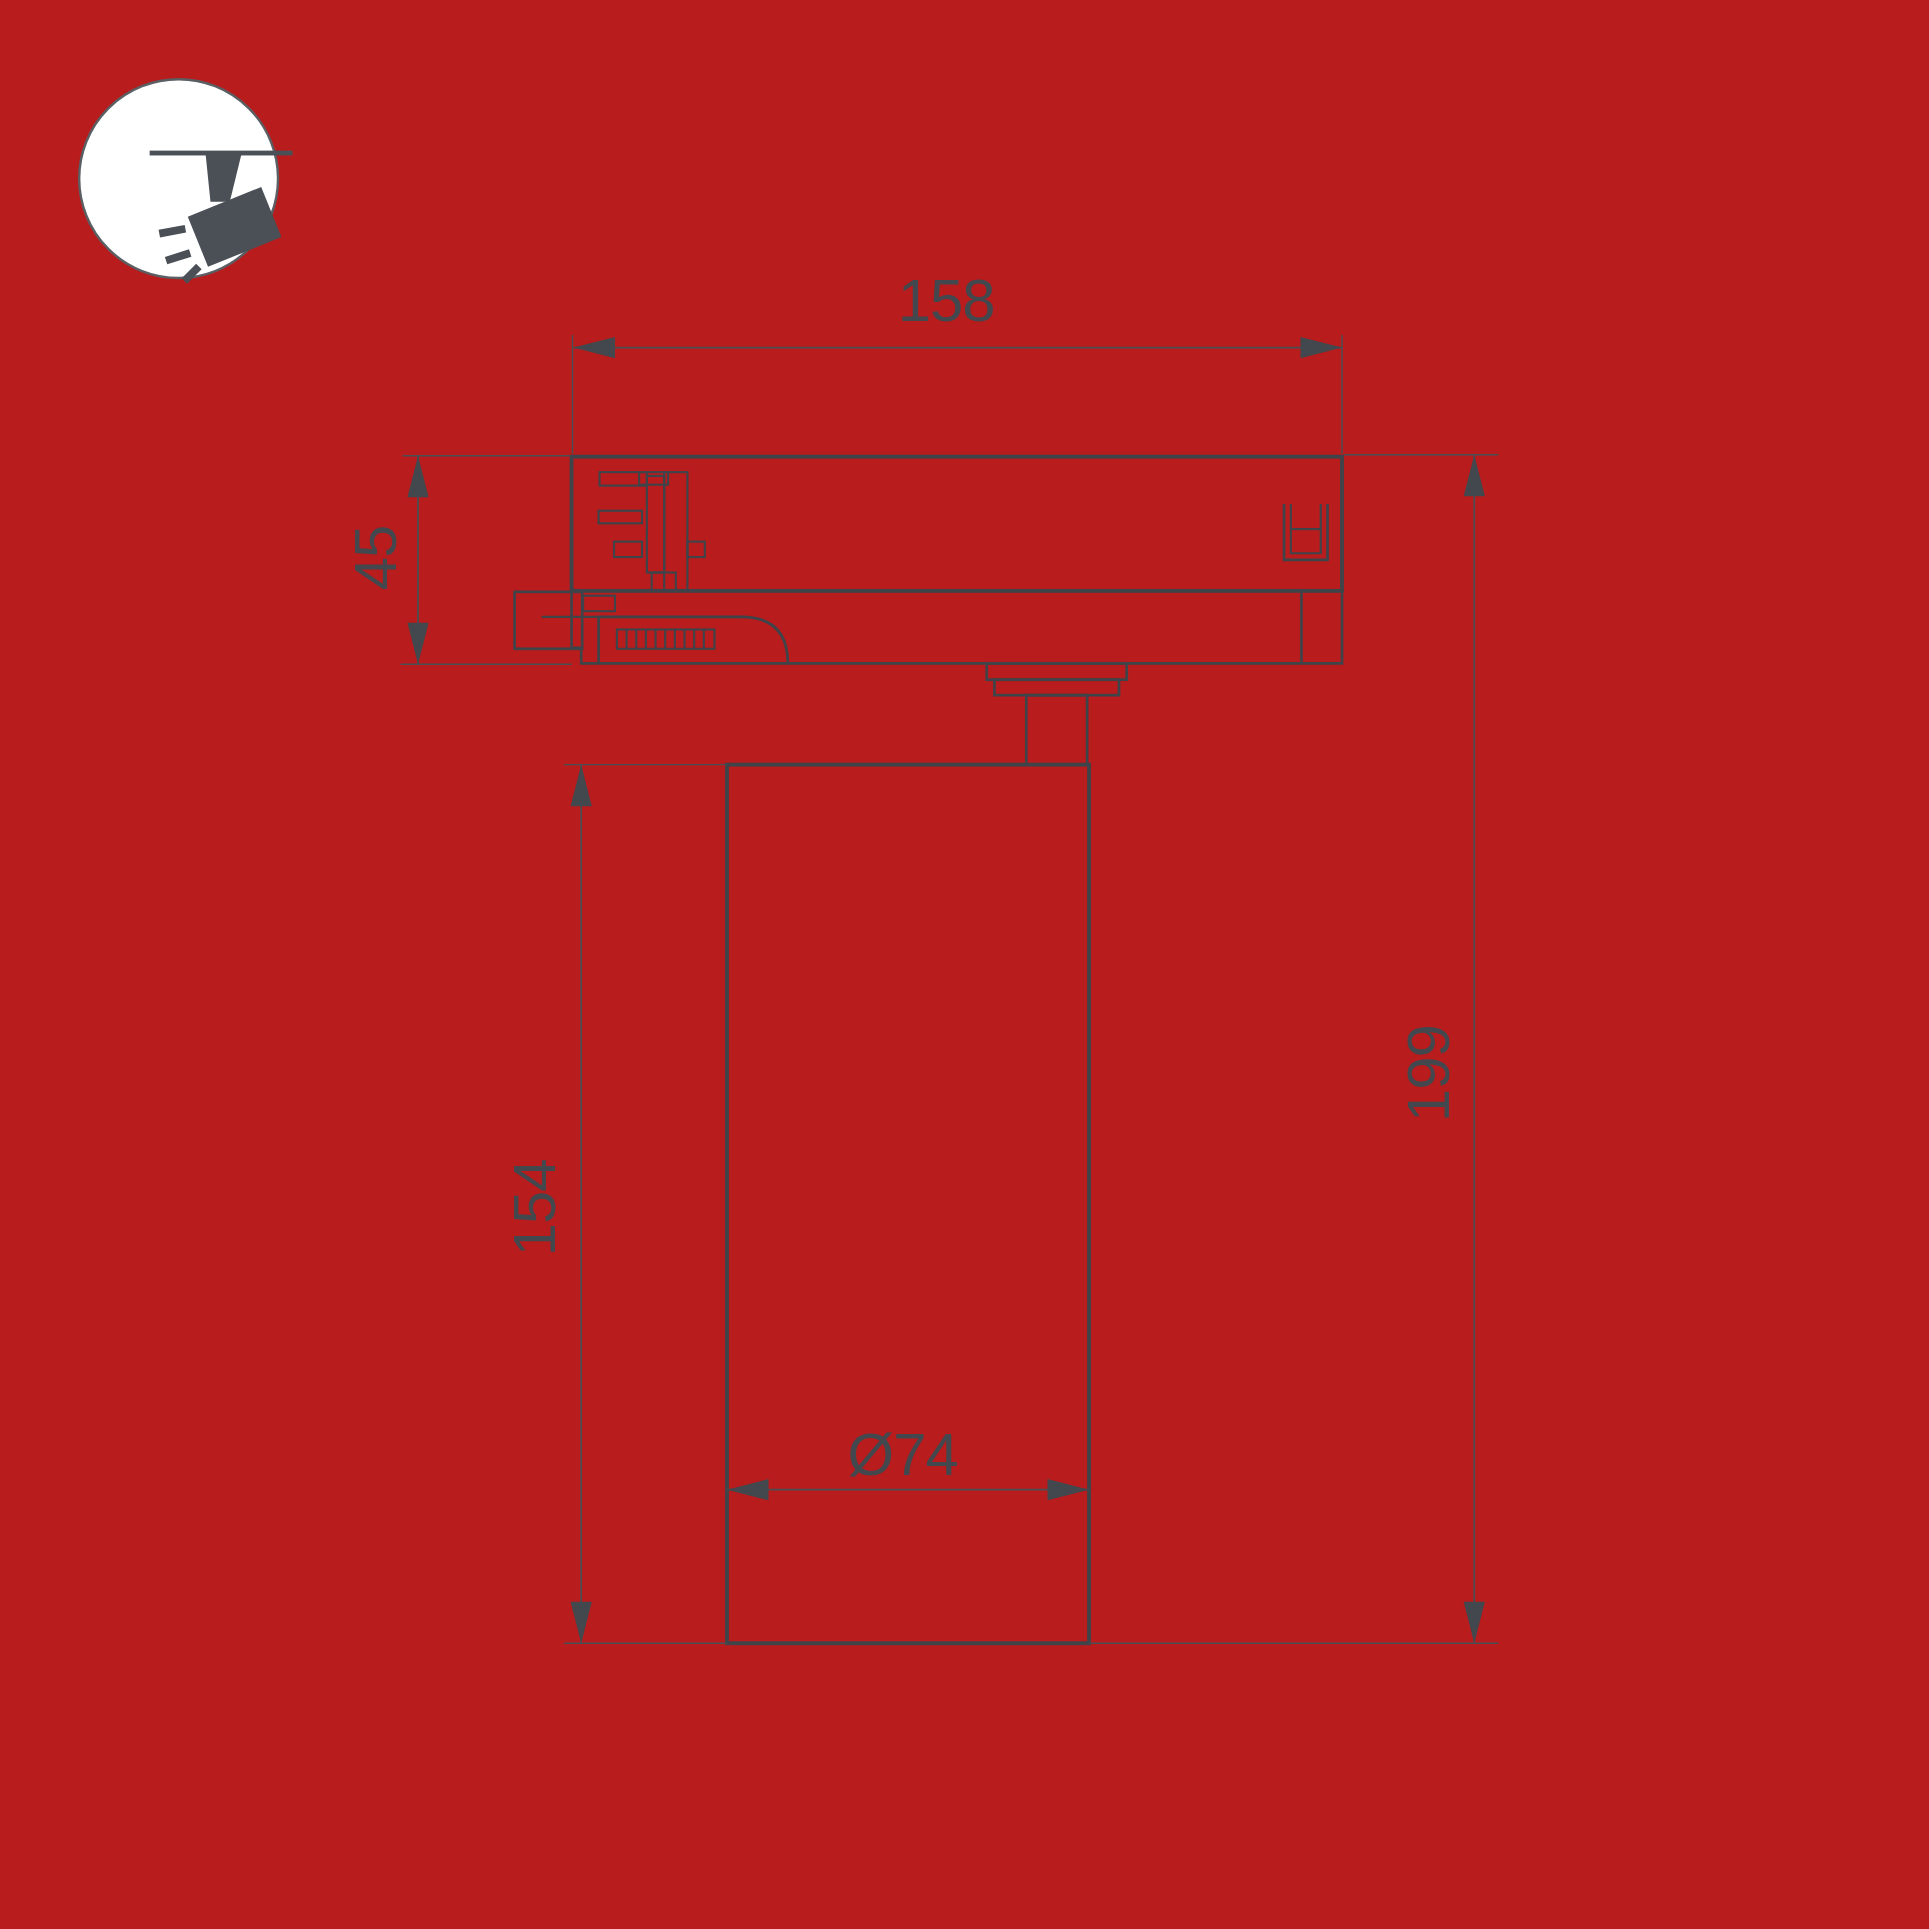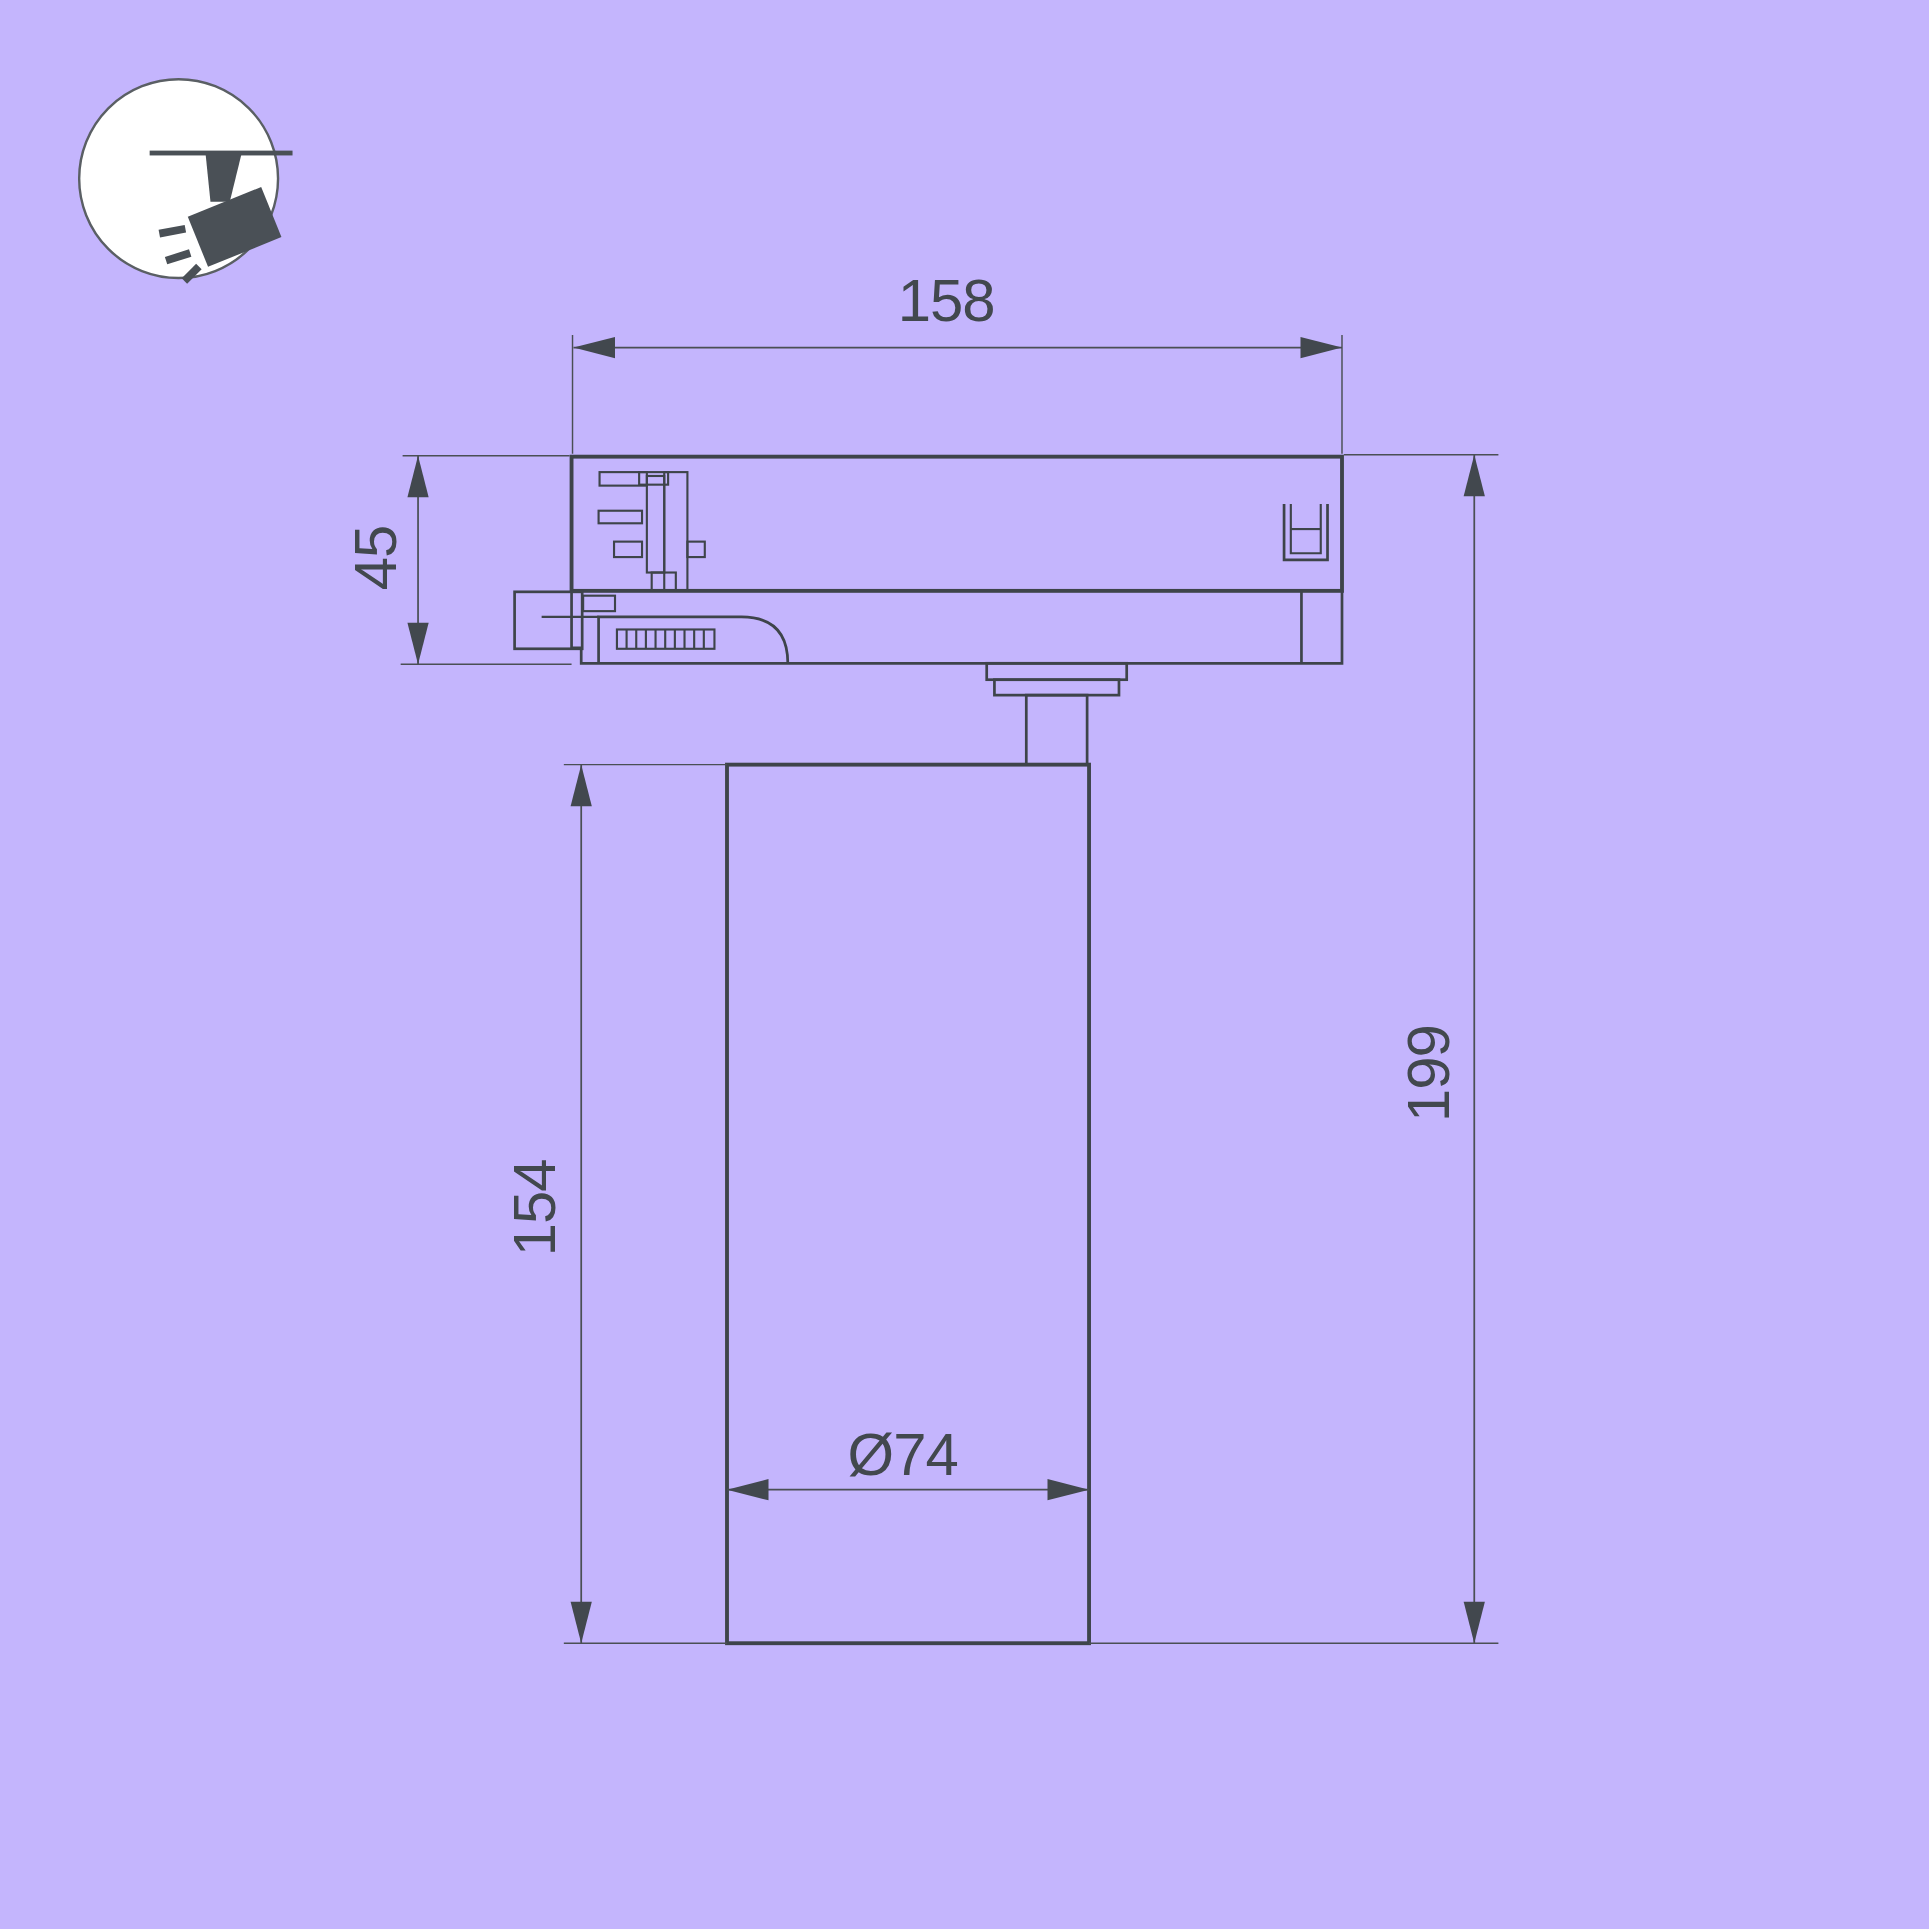--- a/index.html
+++ b/index.html
@@ -1,16 +1,16 @@
 <!DOCTYPE html>
 <html><head>
 <meta charset="utf-8">
 <style>
   html,body{margin:0;padding:0;background:#ffffff;}
-  #page{position:relative;width:1929px;height:1929px;background:#c4b5fd;overflow:hidden;}
+  #page{position:relative;width:1929px;height:1929px;background:#b91c1c;overflow:hidden;}
   svg{position:absolute;left:0;top:0;width:1929px;height:1929px;}
 
   .thick   {stroke:#3e444a;stroke-width:4;fill:none;}
   .med     {stroke:#3e444a;stroke-width:2.8;fill:none;}
   .fine    {stroke:#3e444a;stroke-width:2.2;fill:none;}
   .dimline {stroke:#4a4f54;stroke-width:1.8;fill:none;}
   .extline {stroke:#4a4f54;stroke-width:1.5;fill:none;}
   .arrow   {fill:#42484e;stroke:none;}
 
   text.dim{

